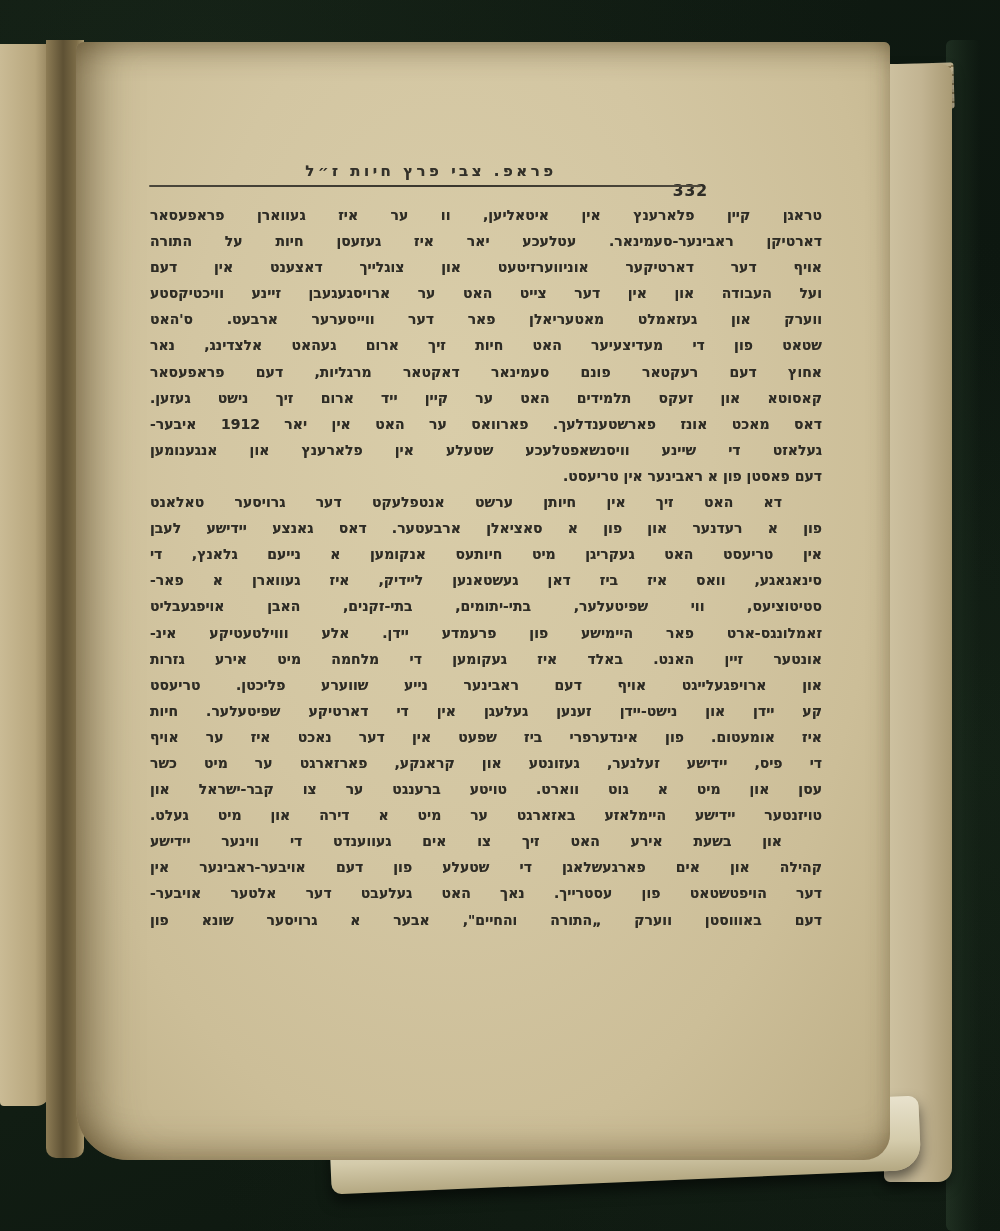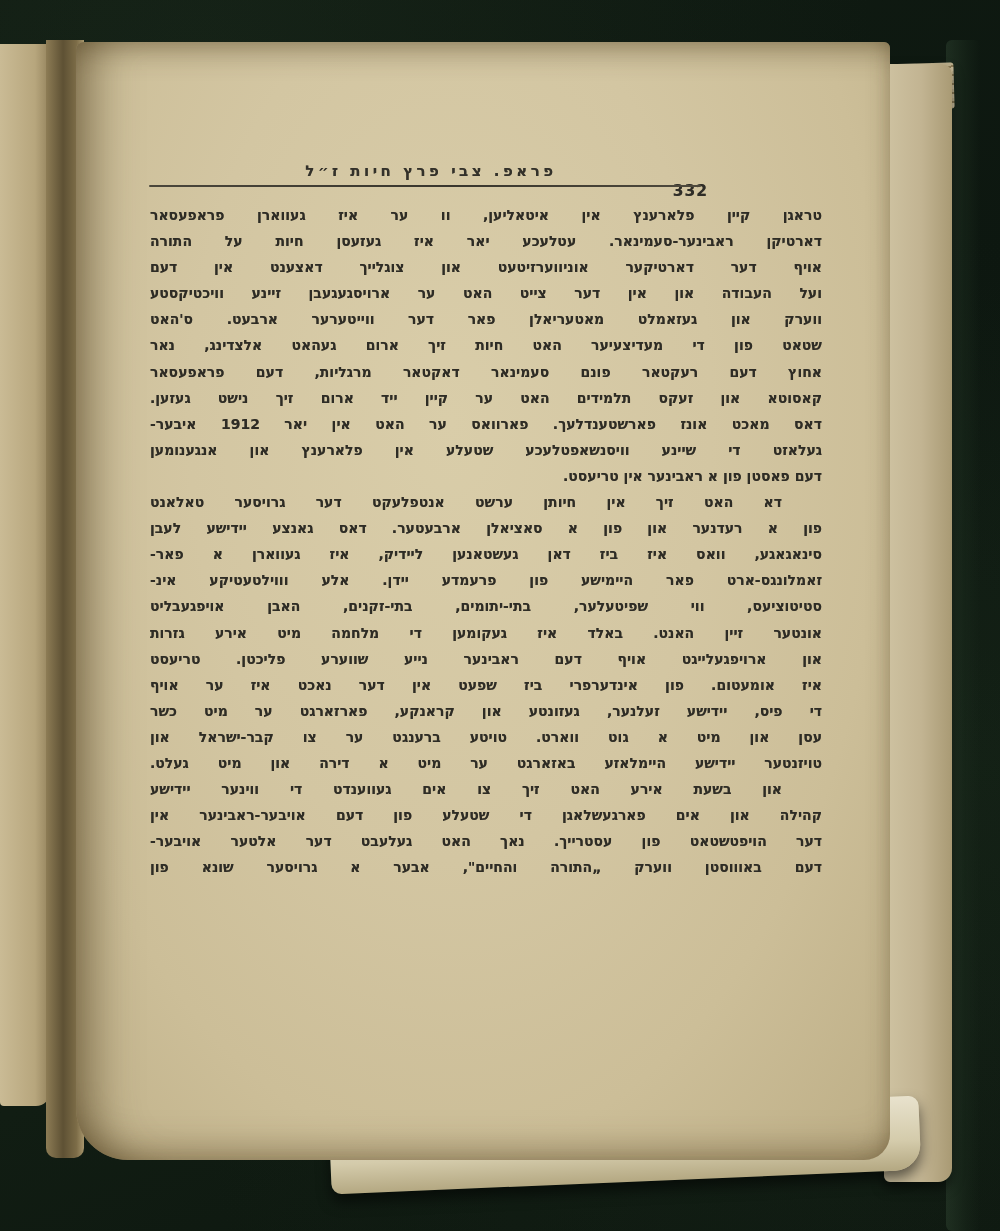--- a/index.html
+++ b/index.html
@@ -123,25 +123,27 @@
         <div class="line">ועל העבודה און אין דער צייט האט ער ארויסגעגעבן זיינע וויכטיקסטע</div>
         <div class="line">ווערק און געזאמלט מאטעריאלן פאר דער ווייטערער ארבעט. ס'האט</div>
         <div class="line">שטאט פון די מעדיצעיער האט חיות זיך ארום געהאט אלצדינג, נאר</div>
         <div class="line">אחוץ דעם רעקטאר פונם סעמינאר דאקטאר מרגליות, דעם פראפעסאר</div>
         <div class="line">קאסוטא און זעקס תלמידים האט ער קיין ייד ארום זיך נישט געזען.</div>
         <div class="line">דאס מאכט אונז פארשטענדלעך. פארוואס ער האט אין יאר 1912 איבער-</div>
         <div class="line">געלאזט די שיינע וויסנשאפטלעכע שטעלע אין פלארענץ און אנגענומען</div>
         <div class="line endline">דעם פאסטן פון א ראבינער אין טריעסט.</div>
         <div class="line indent">דא האט זיך אין חיותן ערשט אנטפלעקט דער גרויסער טאלאנט</div>
         <div class="line">פון א רעדנער און פון א סאציאלן ארבעטער. דאס גאנצע יידישע לעבן</div>
+        <div class="line">אין טריעסט האט געקריגן מיט חיותעס אנקומען א נייעם גלאנץ, די</div>
         <div class="line">סינאגאגע, וואס איז ביז דאן געשטאנען ליידיק, איז געווארן א פאר-</div>
+        <div class="line">סטיטוציעס, ווי שפיטעלער, בתי-יתומים, בתי-זקנים, האבן אויפגעבליט</div>
         <div class="line">זאמלונגס-ארט פאר היימישע פון פרעמדע יידן. אלע וווילטעטיקע אינ-</div>
-        <div class="line">סטיטוציעס, ווי שפיטעלער, בתי-יתומים, בתי-זקנים, האבן אויפגעבליט</div>
         <div class="line">אונטער זיין האנט. באלד איז געקומען די מלחמה מיט אירע גזרות</div>
         <div class="line">און ארויפגעלייגט אויף דעם ראבינער נייע שווערע פליכטן. טריעסט</div>
+        <div class="line">קע יידן און נישט-יידן זענען געלעגן אין די דארטיקע שפיטעלער. חיות</div>
         <div class="line">איז אומעטום. פון אינדערפרי ביז שפעט אין דער נאכט איז ער אויף</div>
         <div class="line">די פיס, יידישע זעלנער, געזונטע און קראנקע, פארזארגט ער מיט כשר</div>
         <div class="line">עסן און מיט א גוט ווארט. טויטע ברענגט ער צו קבר-ישראל און</div>
         <div class="line">טויזנטער יידישע היימלאזע באזארגט ער מיט א דירה און מיט געלט.</div>
         <div class="line indent">און בשעת אירע האט זיך צו אים געווענדט די ווינער יידישע</div>
         <div class="line">קהילה און אים פארגעשלאגן די שטעלע פון דעם אויבער-ראבינער אין</div>
         <div class="line">דער הויפטשטאט פון עסטרייך. נאך האט געלעבט דער אלטער אויבער-</div>
         <div class="line">דעם באוווסטן ווערק „התורה והחיים", אבער א גרויסער שונא פון</div>
       </div>
   </div>

